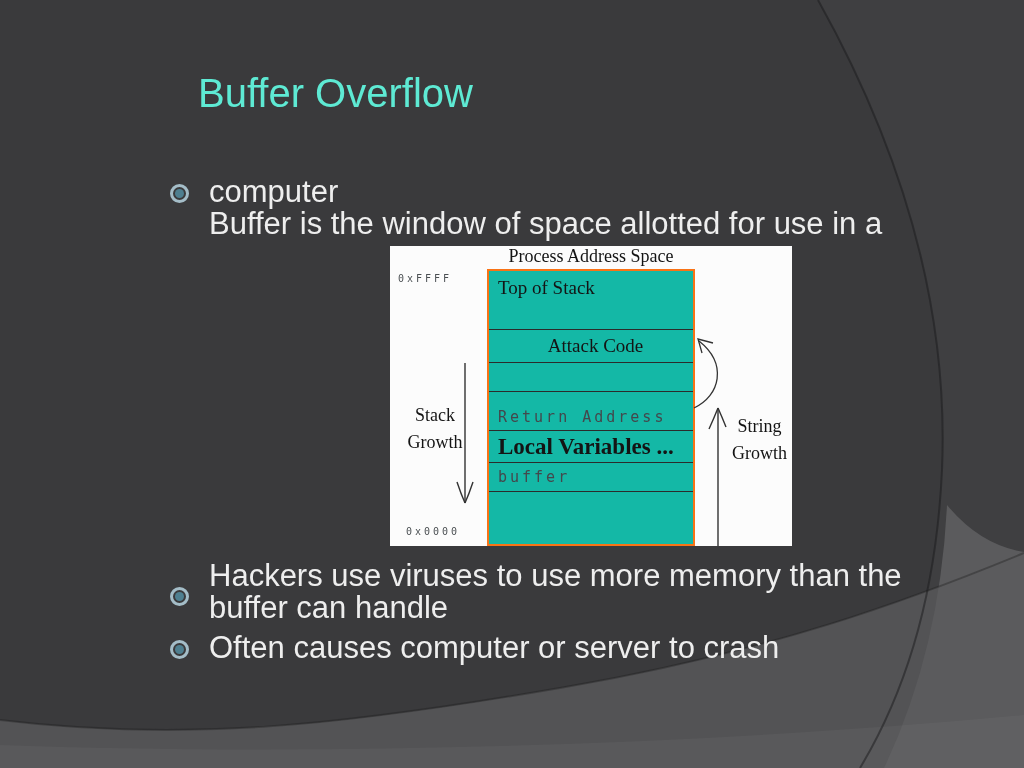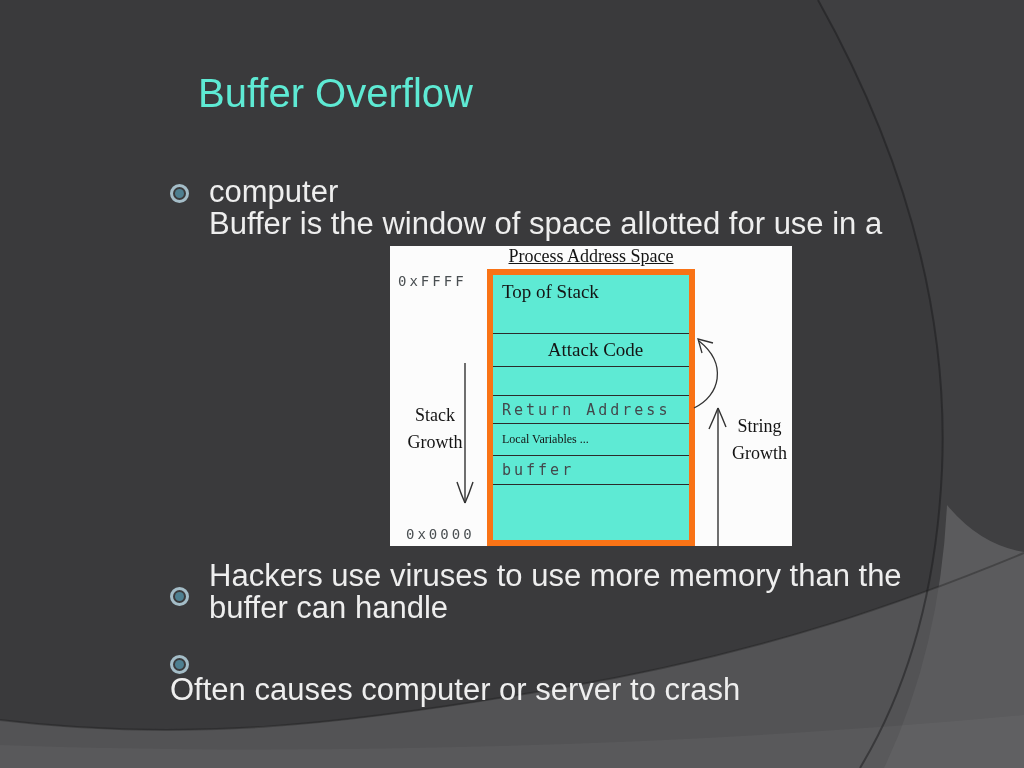--- a/index.html
+++ b/index.html
@@ -16,66 +16,66 @@
   .slide-title{
     position:absolute;left:182px;top:56px;margin:16px;
     font-size:40px;font-weight:400;line-height:1.05;
     color:#5eead4;letter-spacing:0px;
   }
 
   
   .bullet{position:absolute;left:170px;display:flex;align-items:flex-start;width:800px;}
   .bullet.b1{top:176px;}
   .bullet.b2{top:560px;align-items:center;}
-  .bullet.b3{top:647px;flex-direction:column;}
+  .bullet.b3{top:632px;}
   .bullet-icon{
     flex:0 0 auto;
     width:13px;height:13px;margin:8px 20px 0 0;
     border:3px solid #a4bdc8;border-radius:50%;
     position:relative;
   }
   .bullet-icon::after{
     content:"";position:absolute;left:50%;top:50%;
     width:9px;height:9px;margin:-4.5px 0 0 -4.5px;
     background:#4e7f90;border-radius:50%;
   }
   .bullet-text{font-size:31px;line-height:32px;color:#eeeeee;}
 
   
   .diagram{
     position:absolute;left:390px;top:246px;width:402px;height:300px;
     background:#fcfcfc;color:#161616;
   }
   .dg-title{
     position:absolute;left:77px;top:0px;width:248px;text-align:center;
-    font-family:"Liberation Serif", serif;font-size:18px;color:#141414;text-decoration:underline;
+    font-family:"Liberation Serif", serif;font-size:18px;color:#141414;
   }
   .addr{
     position:absolute;
     font-family:"DejaVu Sans Mono", monospace;
-    font-size:14px;letter-spacing:3px;color:#4a4f52;
+    font-size:10px;letter-spacing:3px;color:#4a4f52;
   }
   .addr-top{left:8px;top:27px;}
   .addr-bottom{left:16px;top:280px;}
 
   .stack-table{
     position:absolute;left:97px;top:23px;width:208px;height:277px;
-    border:6px solid #f97316;box-sizing:border-box;
-    background:#5eead4;
+    border:2px solid #f97316;box-sizing:border-box;
+    background:#14b8a6;
   }
   .row{
     box-sizing:border-box;display:flex;align-items:center;
     padding-left:9px;border-bottom:1px solid #2b2b2b;
     font-family:"Liberation Serif", serif;font-size:19px;color:#141414;
   }
   .row.r0{height:59px;align-items:flex-start;padding-top:6px;}
   .row.r1{height:33px;justify-content:center;}
   .row.r2{height:29px;}
-  .row.r3{height:28px;}
-  .row.r4{height:32px;font-size:12px;font-weight:400;}
+  .row.r3{height:28px;margin-top:11px;}
+  .row.r4{height:32px;font-size:23px;font-weight:700;}
   .row.r5{height:29px;align-items:center;}
   .row.r6{height:63px;border-bottom:none;}
   .row.mono{
     font-family:"DejaVu Sans Mono", monospace;
     font-size:15px;letter-spacing:3px;color:#43484c;font-weight:400;
   }
 
   .growth-label{
     position:absolute;text-align:center;
     font-family:"Liberation Serif", serif;font-size:18px;line-height:27px;color:#141414;

